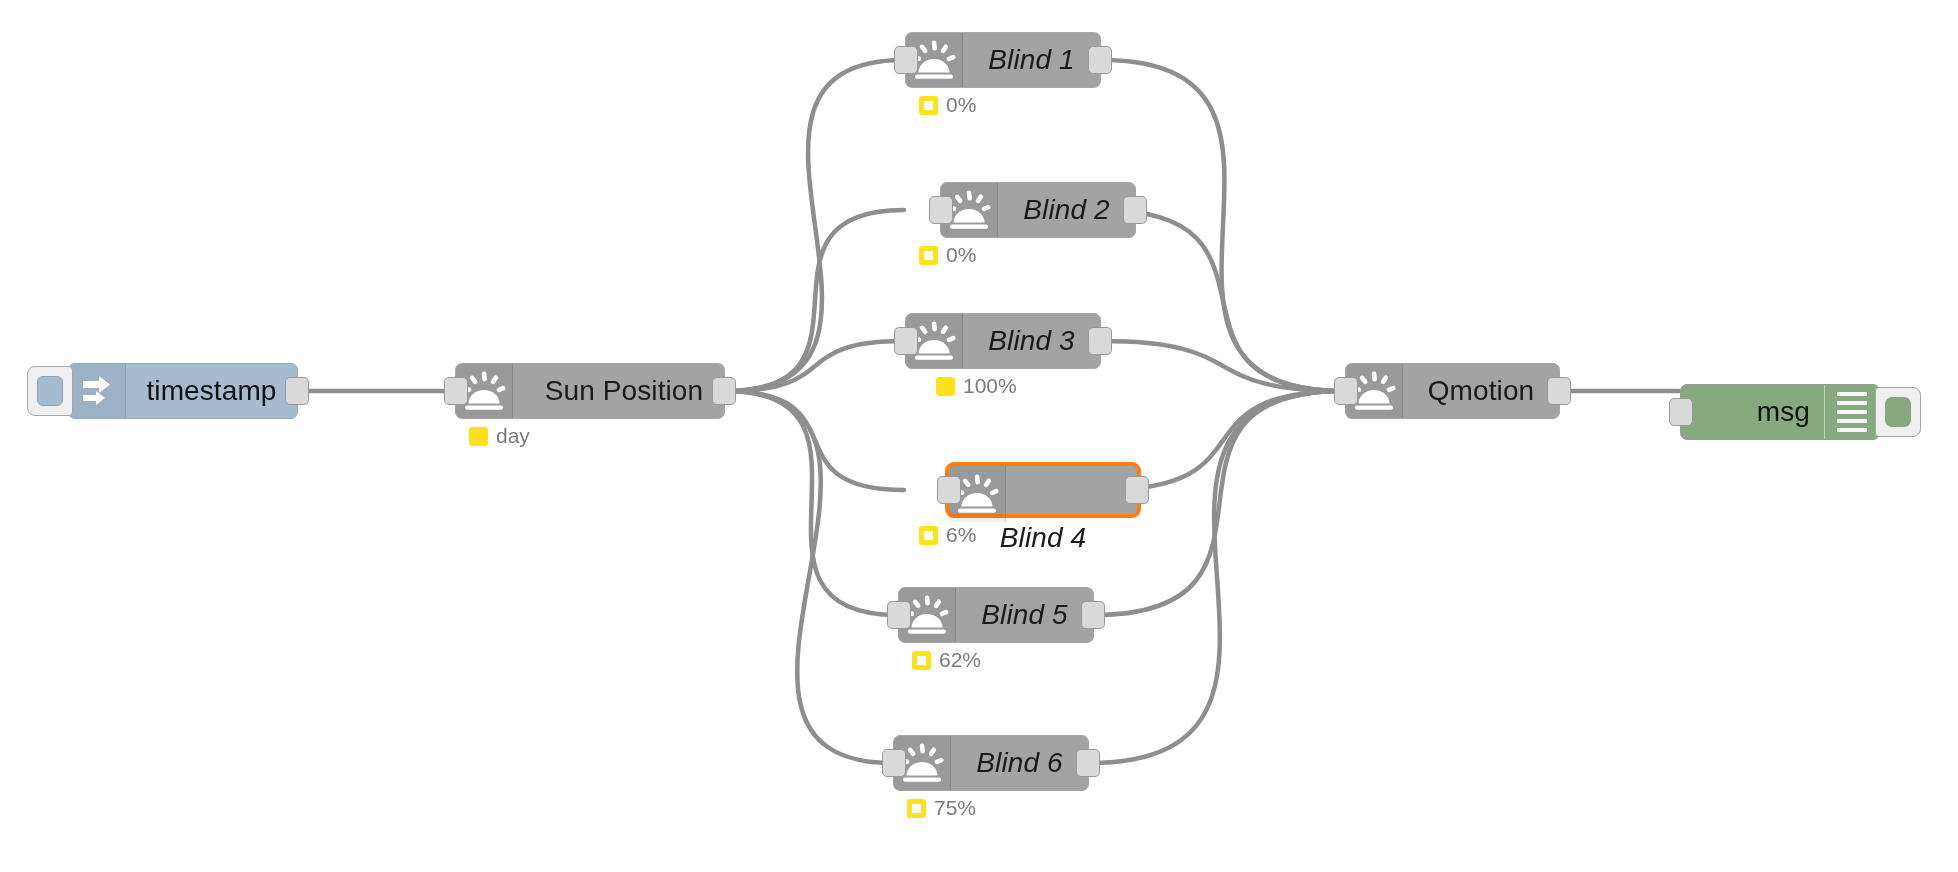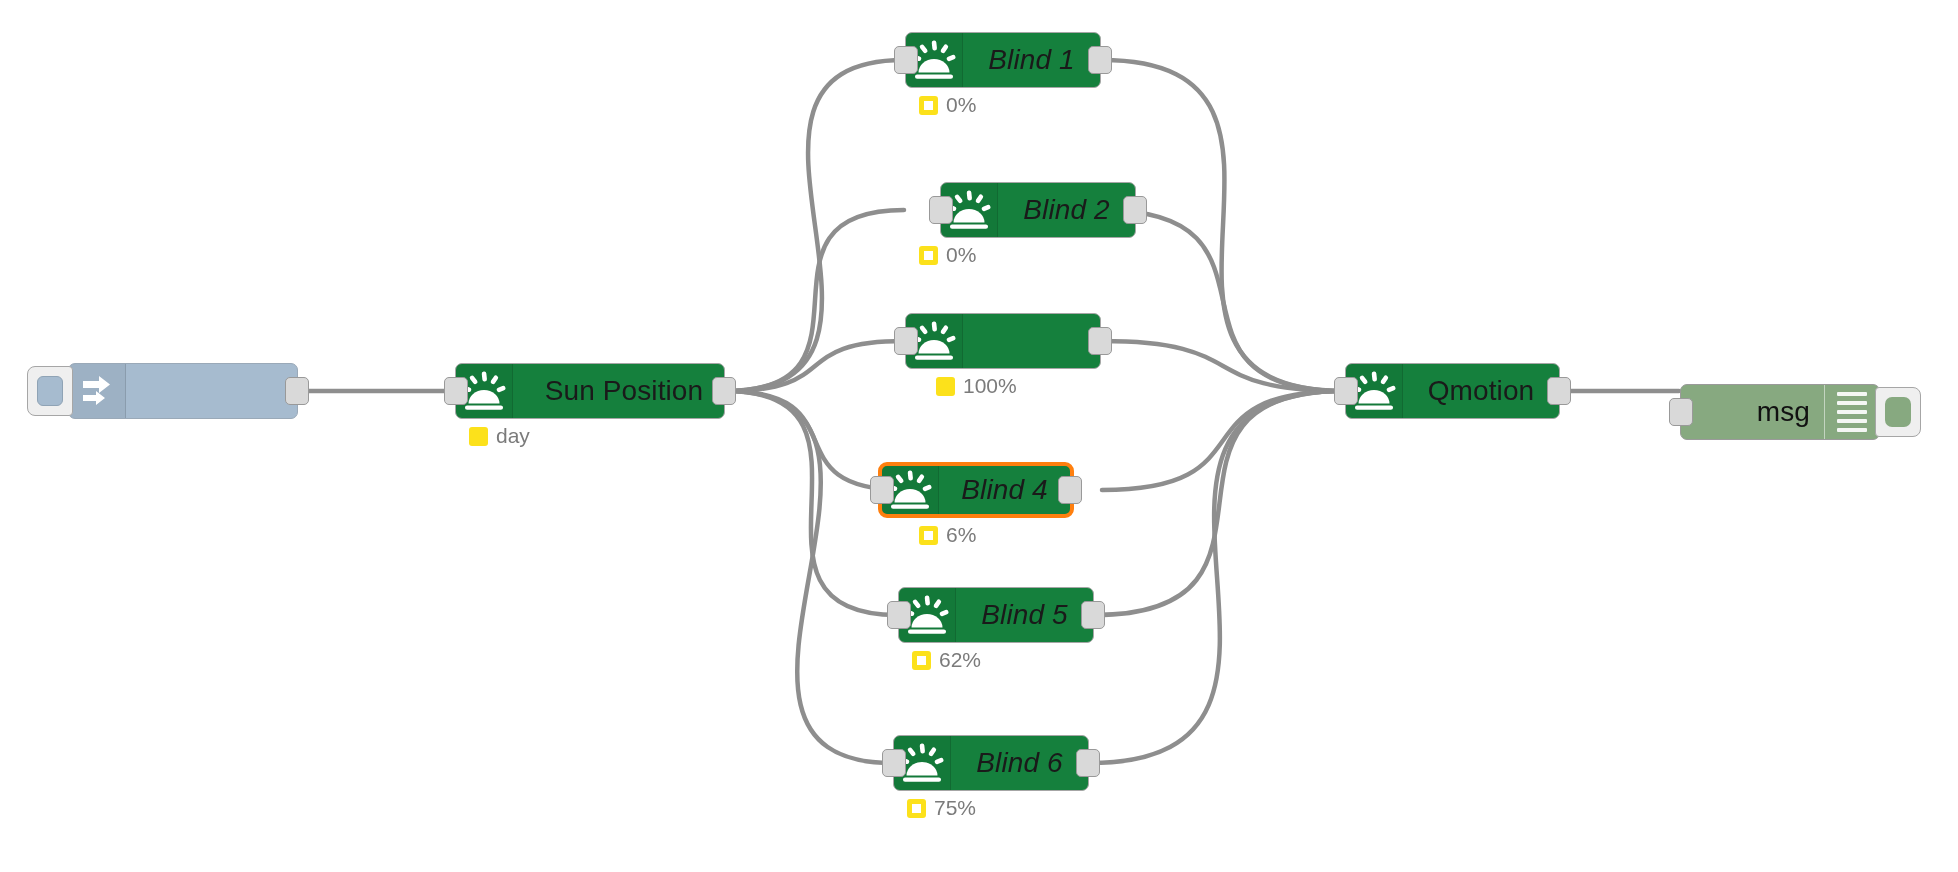--- a/index.html
+++ b/index.html
@@ -15,21 +15,21 @@
   #wires{position:absolute;left:0;top:0;width:1958px;height:872px;pointer-events:none;}
   .wire{fill:none;stroke:#8e8e8e;stroke-width:4.5;stroke-linecap:round;}
 
   
   .node{
     position:absolute;
     box-sizing:border-box;
     display:flex;align-items:stretch;
     border-radius:7px;
     border:1.6px solid #a6a6a6;
-    background:#15803d;
+    background:#a3a3a3;
     height:56px;
     z-index:5;
   }
   .node.selected{
     border:4px solid #ff7f0e;
     border-radius:9px;
   }
   .icon-cell{
     width:56px;flex:0 0 56px;
     display:flex;align-items:center;justify-content:center;
@@ -156,20 +156,21 @@
           <i></i>
         </div>
         <div class="icon-cell">
           <svg width="36" height="36" viewBox="0 0 36 36" aria-hidden="true">
             <g fill="#ffffff">
               <path d="M4 8h16v-5l11 8.5-11 8.5v-5H4z"></path>
               <path d="M4 22h13v-4l9 7-9 7v-4H4z"></path>
             </g>
           </svg>
         </div>
+        <div class="label-cell">timestamp</div>
         <div class="port out"></div>
       </div>
       <div class="node" style="left: 455px; top: 363px; width: 270px; gap: 11px;">
         <div class="icon-cell">
           <svg width="44" height="40" viewBox="0 0 44 40" aria-hidden="true">
             <g fill="#ffffff">
               <rect x="20" y="0.5" width="4.6" height="10" rx="2.2" transform="rotate(-6 22 5)"></rect>
               <rect x="9.5" y="4" width="4.6" height="9.5" rx="2.2" transform="rotate(-38 11.8 9)"></rect>
               <rect x="30" y="4" width="4.6" height="9.5" rx="2.2" transform="rotate(34 32.3 9)"></rect>
               <rect x="2.5" y="13.5" width="4.6" height="9" rx="2.2" transform="rotate(-72 4.8 18)"></rect>
@@ -238,28 +239,29 @@
               <rect x="20" y="0.5" width="4.6" height="10" rx="2.2" transform="rotate(-6 22 5)"></rect>
               <rect x="9.5" y="4" width="4.6" height="9.5" rx="2.2" transform="rotate(-38 11.8 9)"></rect>
               <rect x="30" y="4" width="4.6" height="9.5" rx="2.2" transform="rotate(34 32.3 9)"></rect>
               <rect x="2.5" y="13.5" width="4.6" height="9" rx="2.2" transform="rotate(-72 4.8 18)"></rect>
               <rect x="36.8" y="13.5" width="4.6" height="9" rx="2.2" transform="rotate(68 39.1 18)"></rect>
               <path d="M6.5 32.5a15.5 13.5 0 0 1 31 0z"></path>
               <rect x="3" y="34.5" width="38" height="4.3" rx="2.1"></rect>
             </g>
           </svg>
         </div>
+        <div class="label-cell italic">Blind 3</div>
         <div class="port in"></div>
         <div class="port out"></div>
       </div>
       <div class="status" style="left: 919px; top: 374px; padding-left: 17px;">
         <span class="dot filled"></span>
         <span>100%</span>
       </div>
-      <div class="node selected" style="left: 878px; top: 462px; width: 196px;">
+      <div class="node selected" style="left: 945px; top: 462px; width: 196px; flex-direction: column;">
         <div class="icon-cell">
           <svg width="44" height="40" viewBox="0 0 44 40" aria-hidden="true">
             <g fill="#ffffff">
               <rect x="20" y="0.5" width="4.6" height="10" rx="2.2" transform="rotate(-6 22 5)"></rect>
               <rect x="9.5" y="4" width="4.6" height="9.5" rx="2.2" transform="rotate(-38 11.8 9)"></rect>
               <rect x="30" y="4" width="4.6" height="9.5" rx="2.2" transform="rotate(34 32.3 9)"></rect>
               <rect x="2.5" y="13.5" width="4.6" height="9" rx="2.2" transform="rotate(-72 4.8 18)"></rect>
               <rect x="36.8" y="13.5" width="4.6" height="9" rx="2.2" transform="rotate(68 39.1 18)"></rect>
               <path d="M6.5 32.5a15.5 13.5 0 0 1 31 0z"></path>
               <rect x="3" y="34.5" width="38" height="4.3" rx="2.1"></rect>

